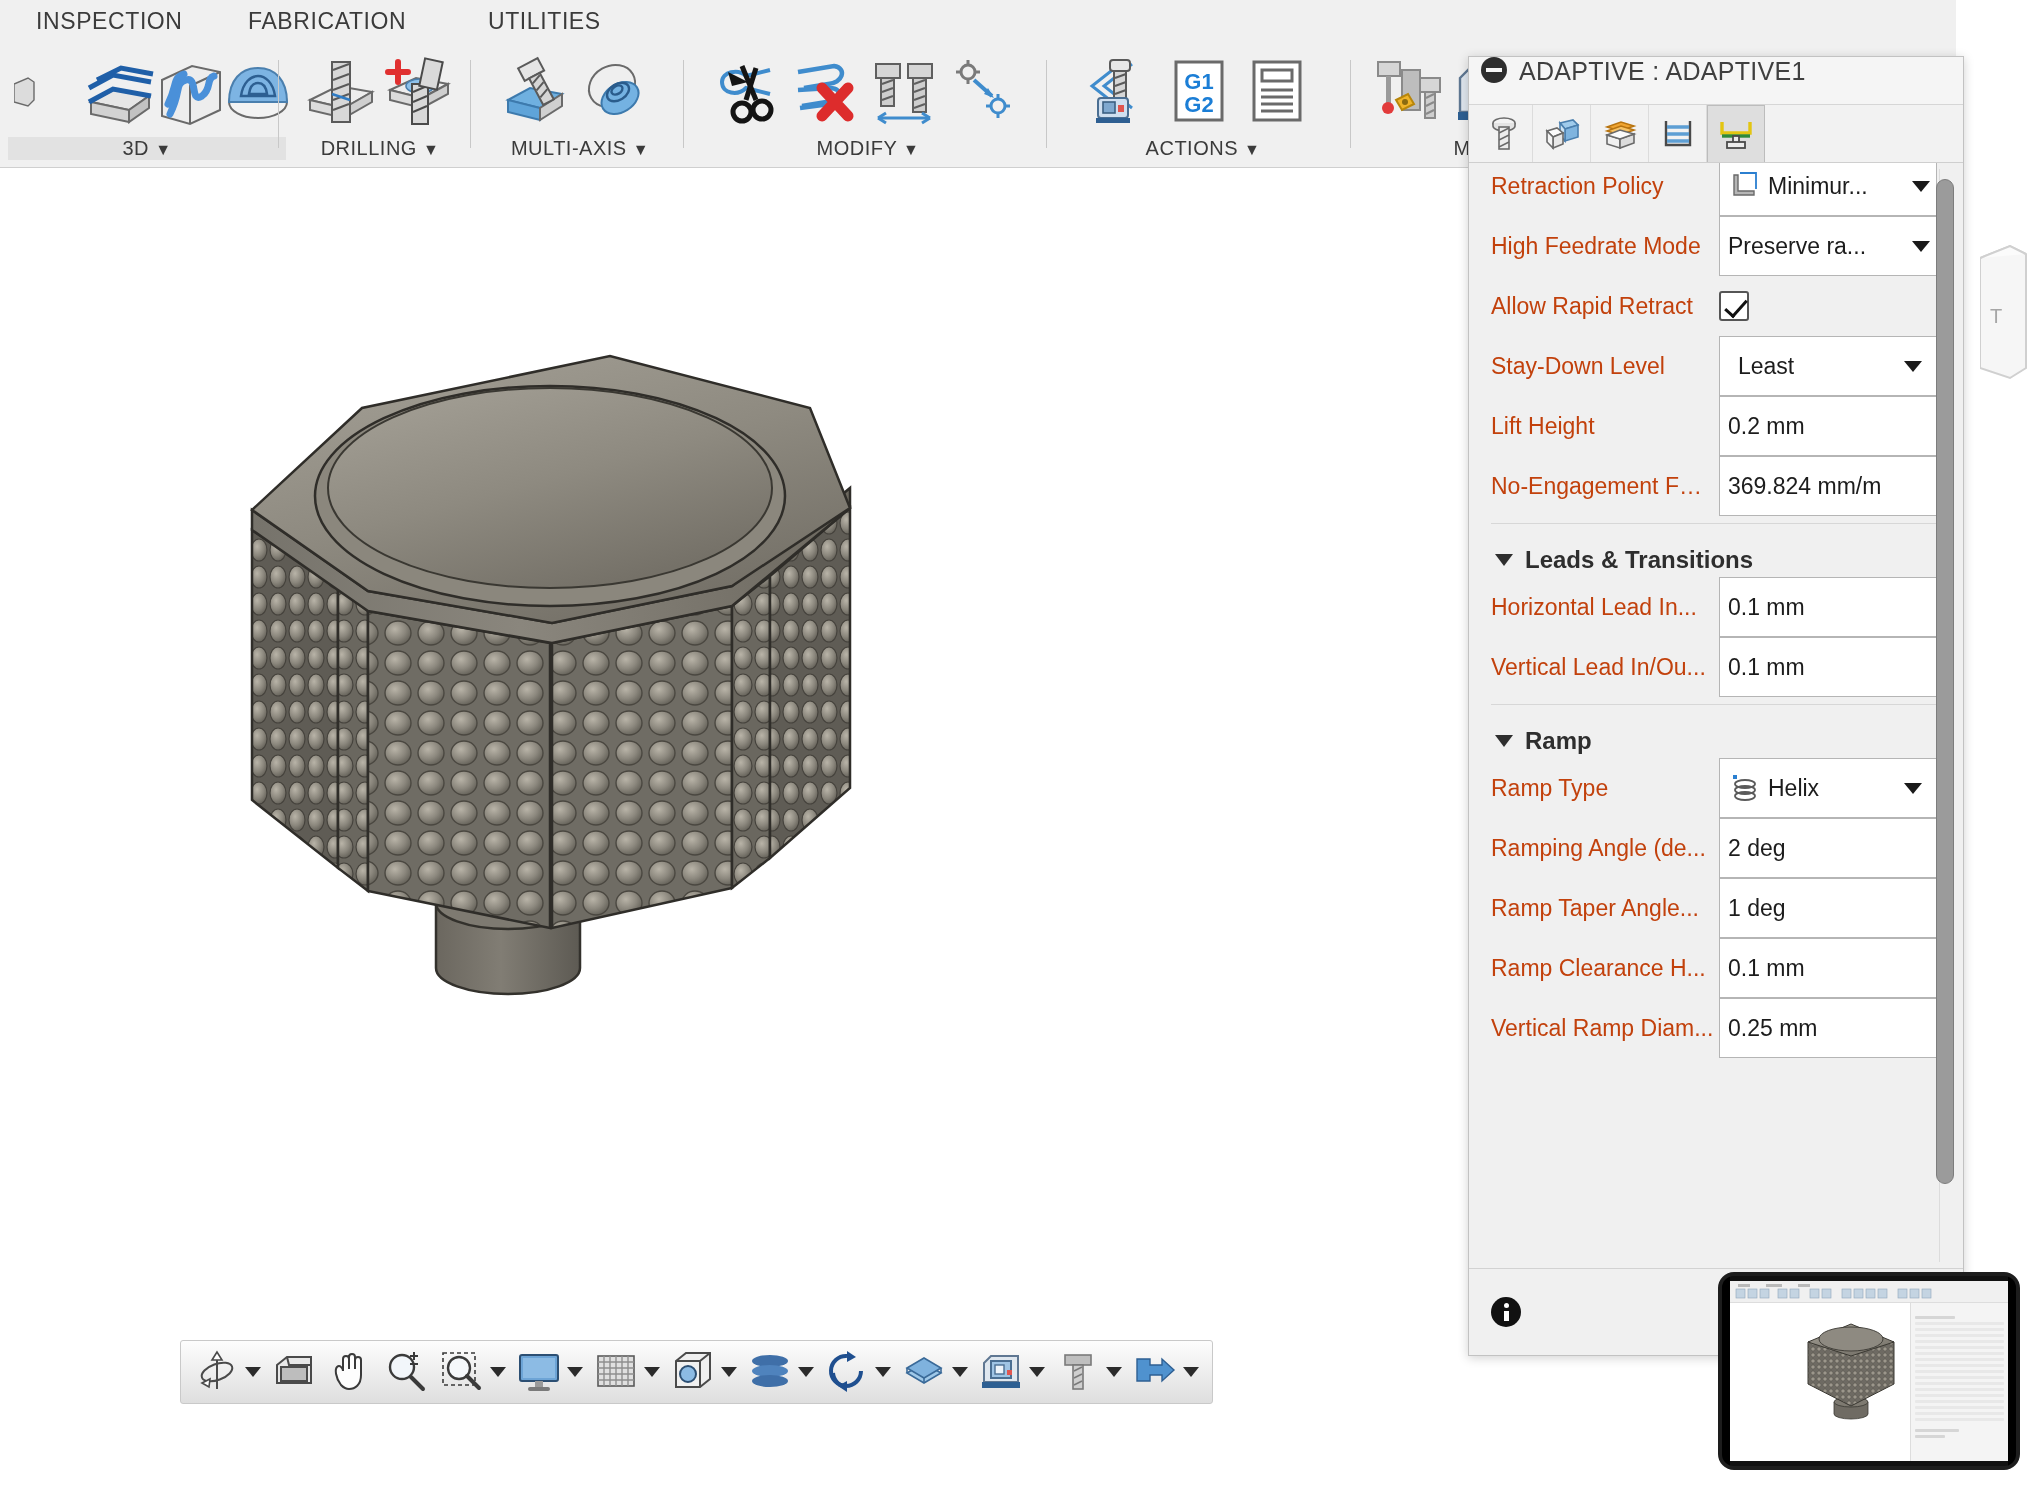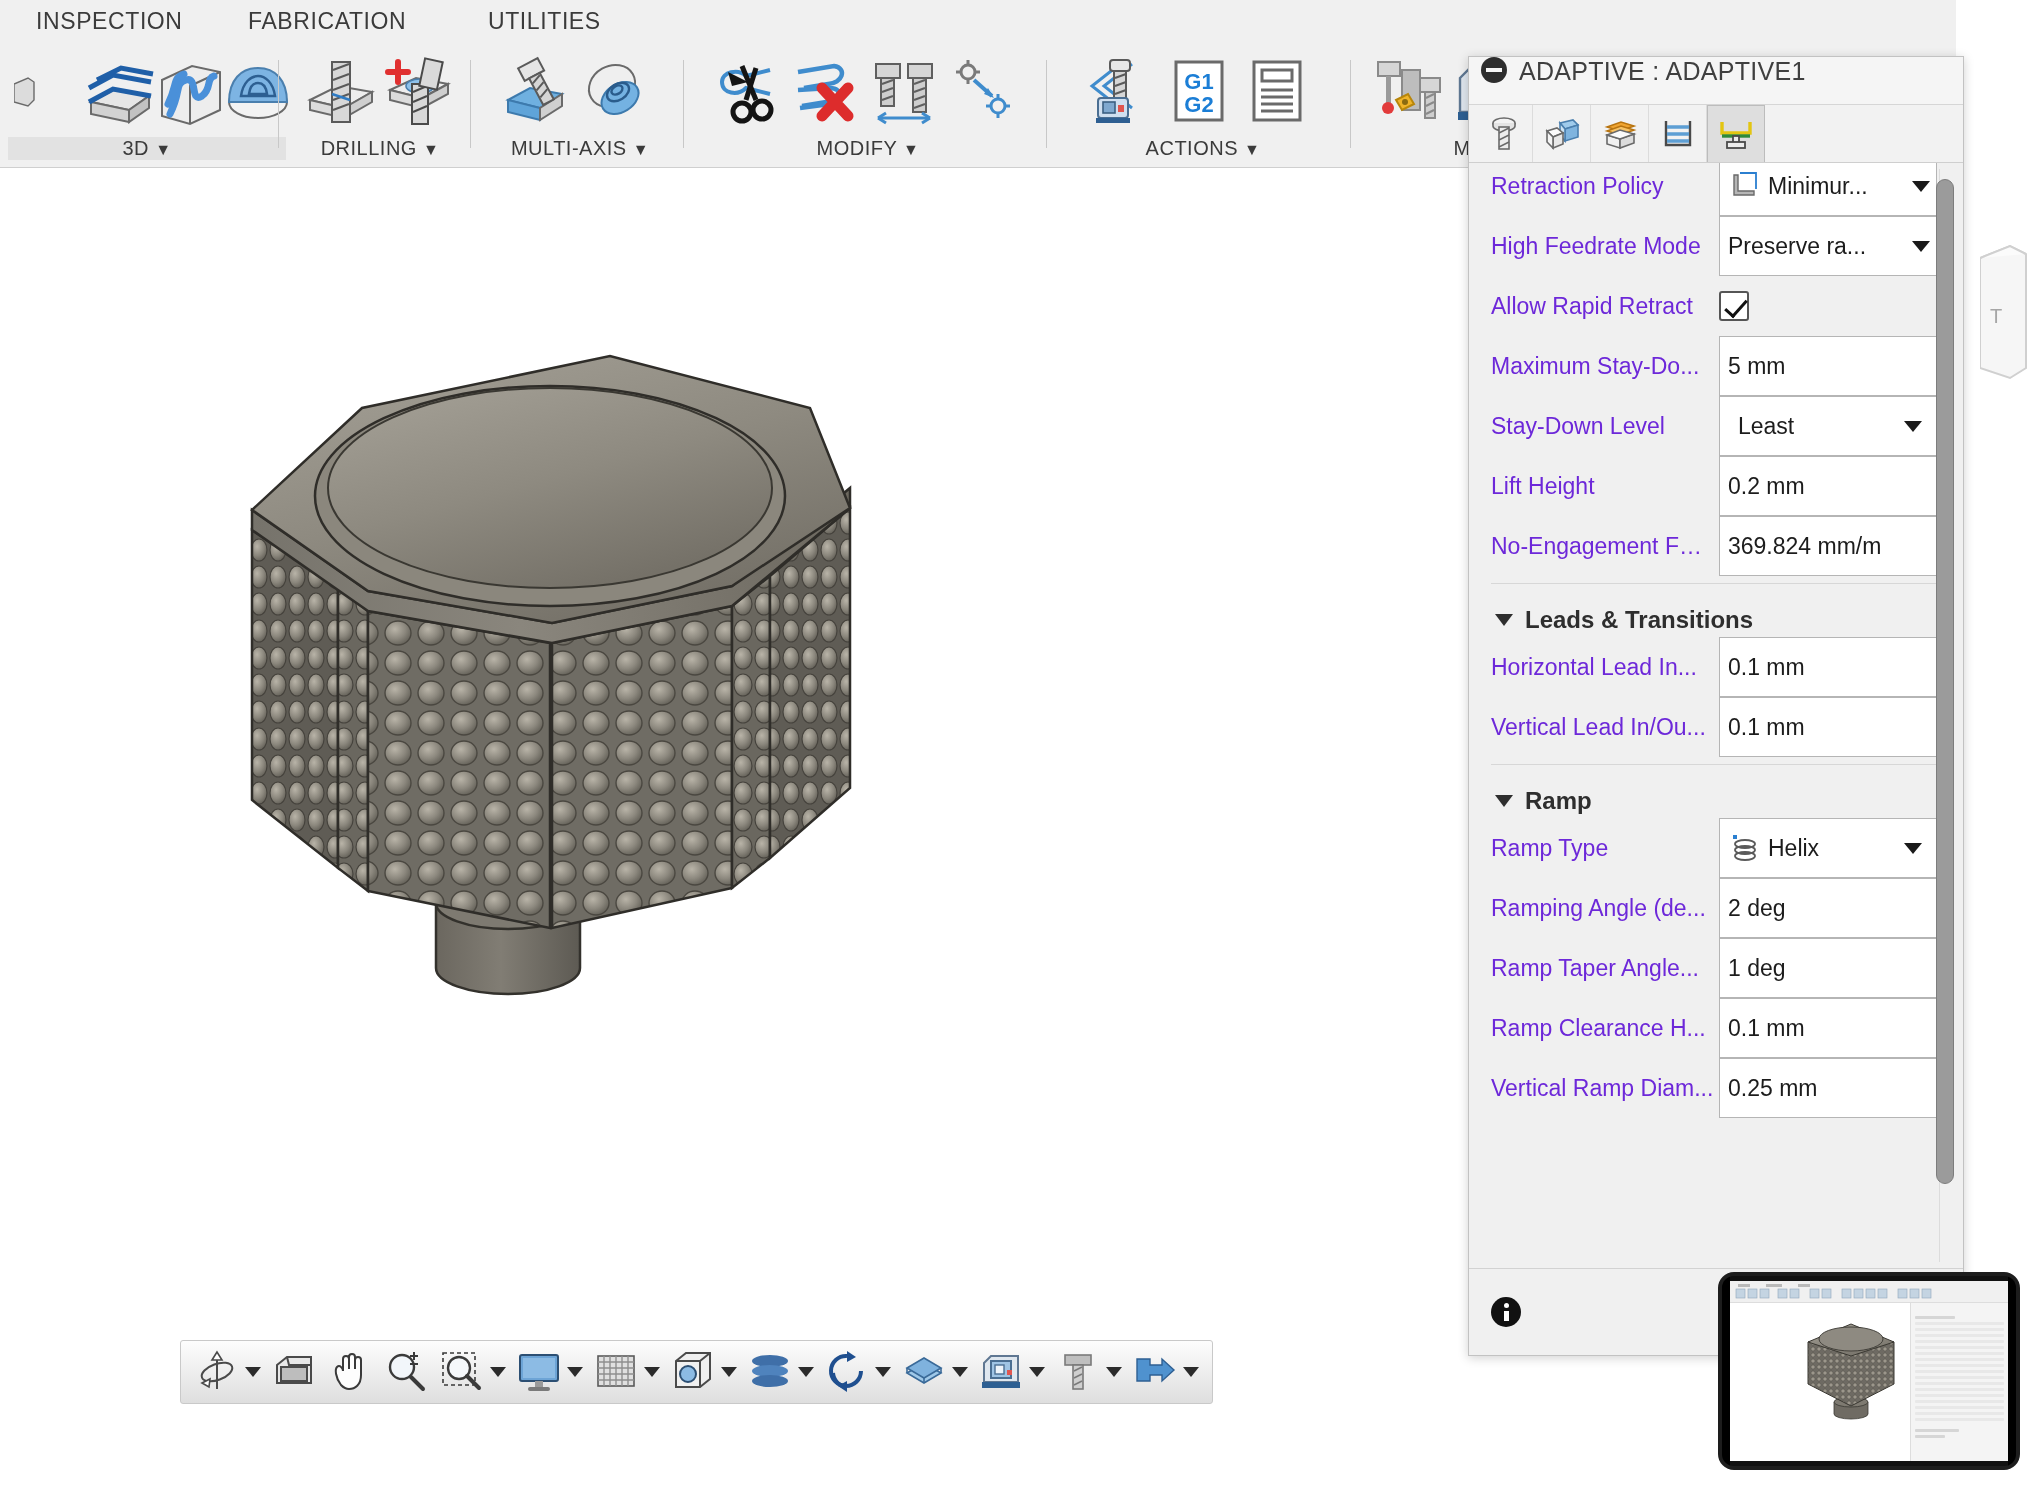--- a/index.html
+++ b/index.html
@@ -123,21 +123,21 @@
   .tri {
     width: 0; height: 0;
     border-left: 9px solid transparent; border-right: 9px solid transparent;
     border-top: 12px solid #2e2e2e;
   }
   .divider { height: 1px; background: #d7d7d7; margin: 14px 0 0 0; }
   .row {
     display: flex; align-items: center; height: 46px; margin-bottom: 14px;
   }
   .row-label {
-    width: 228px; font-size: 23px; color: #6d28d9; white-space: nowrap;
+    width: 228px; font-size: 23px; color: #c2410c; white-space: nowrap;
     overflow: hidden; text-overflow: clip; flex: 0 0 228px;
   }
   .fld {
     flex: 1; height: 60px; background: #ffffff; border: 1px solid #b5b5b5;
     display: flex; align-items: center; padding: 0 8px;
     font-size: 23px; color: #1c1c1c; white-space: nowrap; overflow: hidden;
   }
   .fld.combo { padding-right: 6px; }
   .fld .combo-val { flex: 1; }
   .fld .combo-ico { width: 34px; height: 30px; margin-right: 6px; flex: 0 0 auto; }
@@ -768,26 +768,20 @@
             <span class="combo-val">Preserve ra...</span>
             <span class="dncaret"></span>
           </div>
         </div>
 
         <div class="row">
           <div class="row-label">Allow Rapid Retract</div>
           <div class="chk"></div>
         </div>
 
-        <div class="row">
-          <div class="row-label">Maximum Stay-Do...</div>
-          <div class="fld">
-            <span>5 mm</span>
-          </div>
-        </div>
 
 
         <div class="row">
           <div class="row-label">Stay-Down Level</div>
           <div class="fld combo">
             <span class="combo-val" style="padding-left:10px">Least</span>
             <span class="dncaret" style="margin-right:8px"></span>
           </div>
         </div>
 

